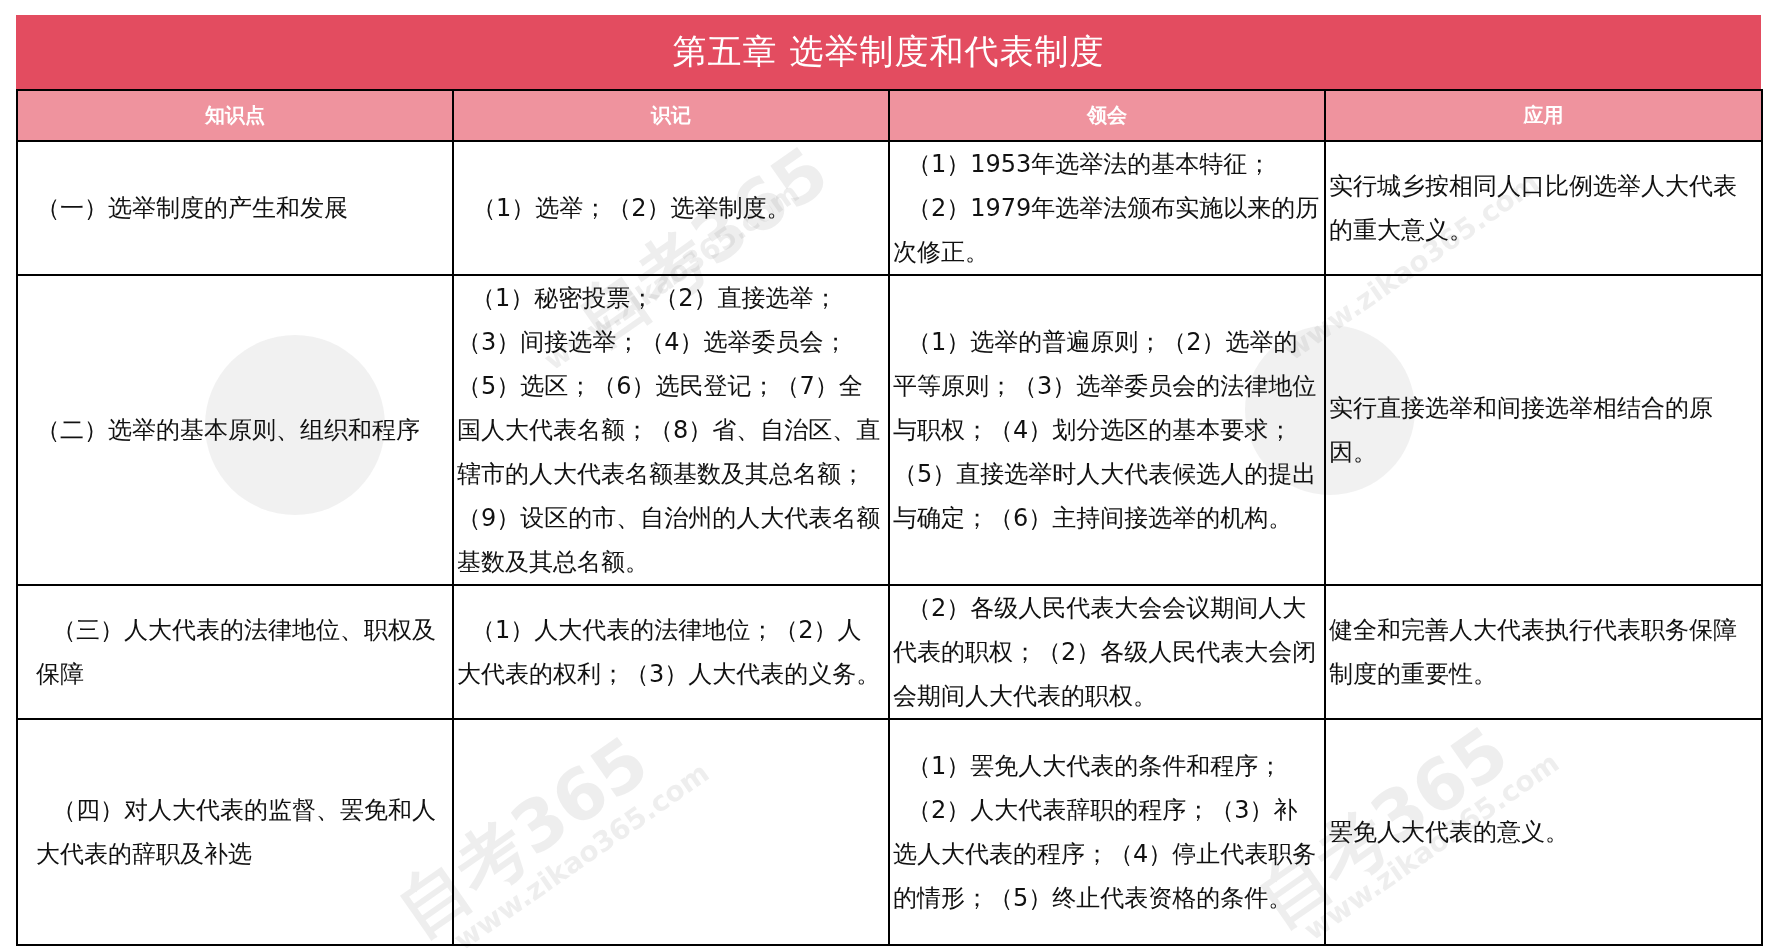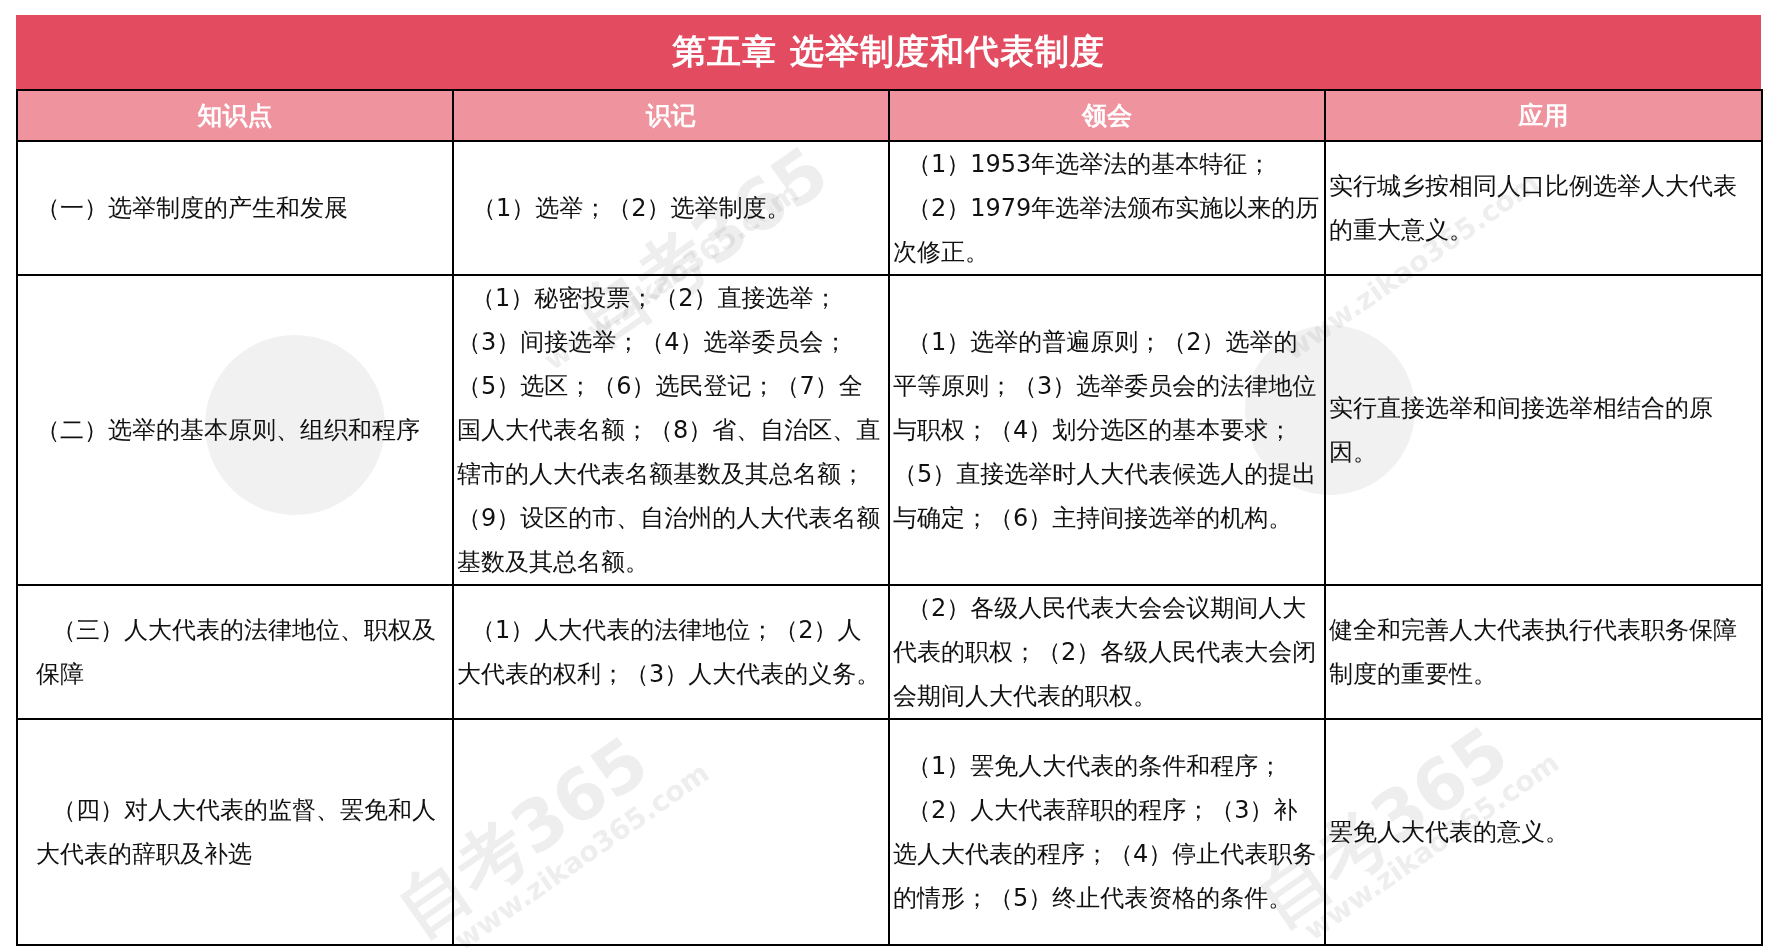--- a/index.html
+++ b/index.html
@@ -1,24 +1,24 @@
 <!DOCTYPE html>
 <html><head>
 <meta charset="utf-8">
 <style>
   html, body { margin: 0; padding: 0; background: #ffffff; }
   body { width: 1776px; height: 950px; position: relative; overflow: hidden;
          font-family: "DejaVu Sans", "Liberation Sans", sans-serif; color: #111; }
   .sheet { position: absolute; left: 16px; top: 15px; width: 1745px; }
   .title-bar { height: 74px; background: #e34c60; color: #fff; display: flex;
-               align-items: center; justify-content: center; font-size: 34px; font-weight: bold;
+               align-items: center; justify-content: center; font-size: 34px; font-weight: normal;
                letter-spacing: 1px; }
   table { border-collapse: collapse; width: 1745px; table-layout: fixed; }
   th, td { border: 2px solid #000; }
-  th { background: #ef939e; color: #fff; height: 49px; font-size: 25px; font-weight: bold; padding: 0; }
+  th { background: #ef939e; color: #fff; height: 49px; font-size: 20px; font-weight: bold; padding: 0; }
   td { background: transparent; font-size: 24px; line-height: 44px; padding: 0 4px 0 3px; vertical-align: middle; word-break: break-all; }
   td.topic { padding-left: 18px; border-radius: 9px; }
   td.topic.wrap { padding-left: 18px; text-indent: 16px; }
   .r1 td { height: 128px; }
   .r2 td { height: 306px; }
   .r3 td { height: 126px; }
   .r4 td { height: 224px; margin-top: 24px; }
   .watermark { position: absolute; pointer-events: none; color: rgba(150,150,150,0.16);
                font-weight: bold; transform: rotate(-35deg); white-space: nowrap; }
   .wm-circle { position: absolute; border-radius: 50%; background: rgba(150,150,150,0.13); pointer-events: none; }

